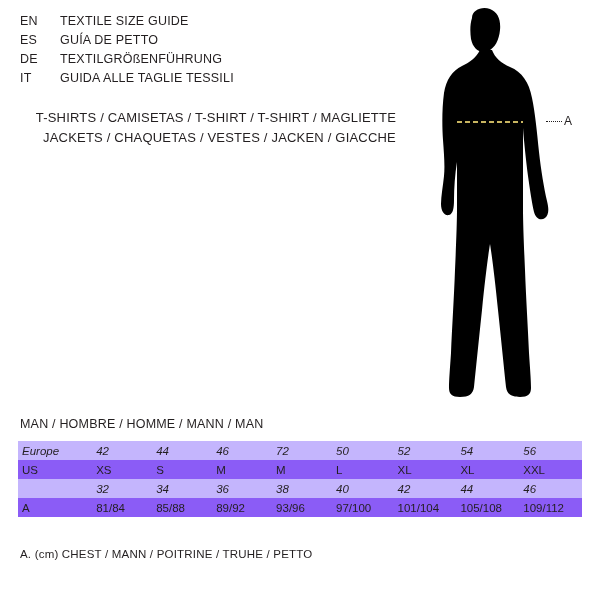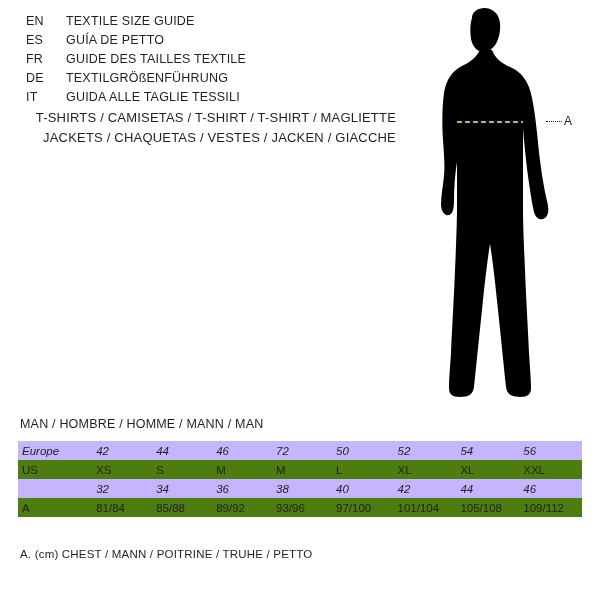--- a/index.html
+++ b/index.html
@@ -25,21 +25,20 @@
     left: 20px;
     top: 14px;
     width: 340px;
   }
   .lang-row {
     display: flex;
     align-items: baseline;
     height: 19px;
     font-size: 12.5px;
     letter-spacing: .2px;
-    margin-left: 6px;
   }
   .lang-code {
     width: 40px;
     flex: 0 0 40px;
   }
   .lang-text { white-space: nowrap; }
 
   
   .garment-block {
     position: absolute;
@@ -103,21 +102,21 @@
     vertical-align: middle;
     white-space: nowrap;
   }
   tr.head-row td {
     background: #9a9a9a;
     color: #ffffff;
     font-size: 11.5px;
     letter-spacing: .2px;
   }
   tr.shade td { background: #c4b5fd; font-style: italic; }
-  tr.plain td { background: #4d7c0f; }
+  tr.plain td { background: #8b5cf6; }
   .c0 { width: 84px; }
   .cx { width: 68px; }
 
   .foot-note {
     position: absolute;
     left: 20px;
     top: 548px;
     font-size: 11.5px;
     letter-spacing: .2px;
   }
@@ -128,24 +127,20 @@
 <div class="page">
 
   <div class="lang-block">
     <div class="lang-row">
       <span class="lang-code">EN</span>
       <span class="lang-text">TEXTILE SIZE GUIDE</span>
     </div>
     <div class="lang-row">
       <span class="lang-code">ES</span>
       <span class="lang-text">GUÍA DE PETTO</span>
-    </div>
-    <div class="lang-row">
-      <span class="lang-code">FR</span>
-      <span class="lang-text">GUIDE DES TAILLES TEXTILE</span>
     </div>
     <div class="lang-row">
       <span class="lang-code">DE</span>
       <span class="lang-text">TEXTILGRÖßENFÜHRUNG</span>
     </div>
     <div class="lang-row">
       <span class="lang-code">IT</span>
       <span class="lang-text">GUIDA ALLE TAGLIE TESSILI</span>
     </div>
   </div>

